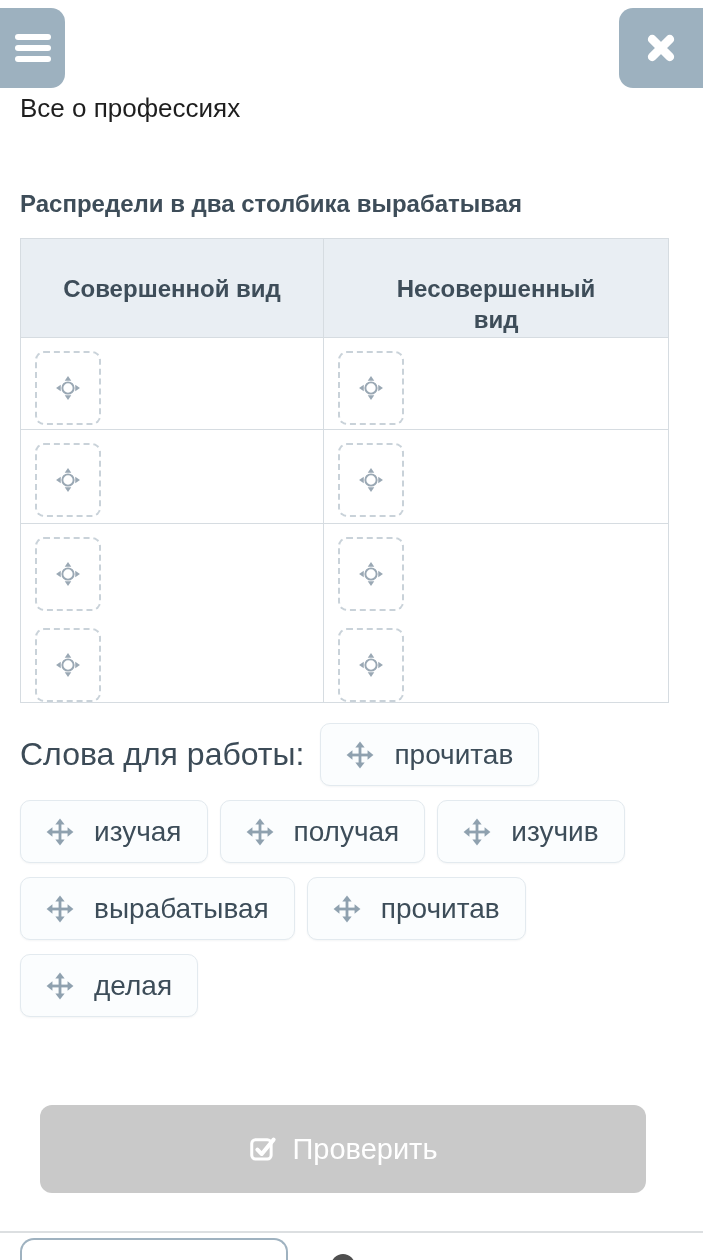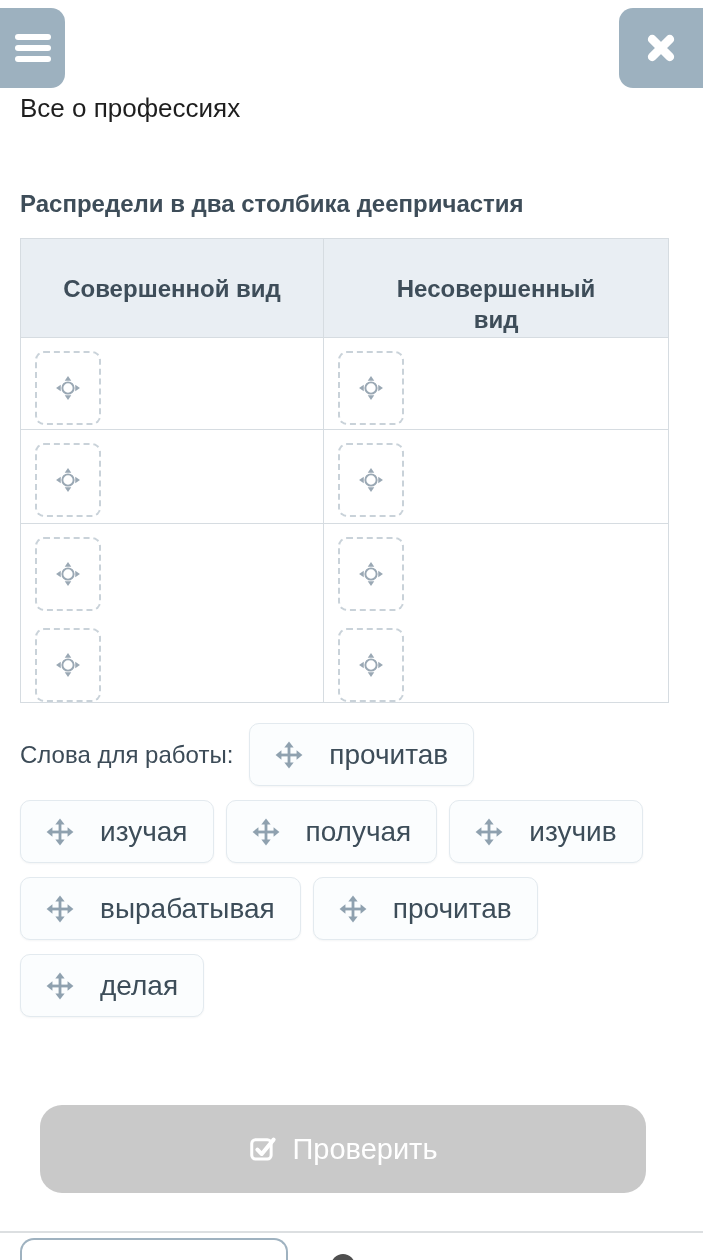--- a/index.html
+++ b/index.html
@@ -56,34 +56,34 @@
     display:flex;align-items:center;justify-content:center;background:#ffffff;
   }
   .dropzone + .dropzone{margin-top:17px;}
   .drop-icon{width:26px;height:26px;}
 
   
   .words{
     margin-top:20px;display:flex;flex-wrap:wrap;align-items:center;
     column-gap:12px;row-gap:7px;width:663px;
   }
-  .words-label{font-size:24px;color:#3c4b57;margin-right:4px;}
+  .words-label{font-size:32px;color:#3c4b57;margin-right:4px;}
   .chip{
     height:63px;box-sizing:border-box;display:inline-flex;align-items:center;
-    gap:26px;padding:0 25px;border:1px solid #e3eaef;border-radius:10px;
+    gap:20px;padding:0 25px;border:1px solid #e3eaef;border-radius:10px;
     background:#fbfdfe;box-shadow:0 1px 2px rgba(40,60,80,0.05);
     font-size:28px;color:#3d4d59;cursor:grab;white-space:nowrap;
   }
   .drag-icon{width:28px;height:28px;flex:0 0 auto;}
   .flex-break{flex-basis:100%;height:0;}
 
   
   .check-btn{
     margin:88px 0 0 20px;width:606px;height:88px;border:none;
-    background:#c9c9c9;border-radius:22px;color:#ffffff;font-size:29px;
+    background:#c9c9c9;border-radius:12px;color:#ffffff;font-size:29px;
     font-family:"Liberation Sans", sans-serif;
     display:flex;align-items:center;justify-content:center;gap:14px;cursor:pointer;
   }
   .check-icon{width:30px;height:30px;}
 
   
   .partial-box{
     margin:45px 0 0 0;width:268px;height:22px;box-sizing:border-box;
     border:2px solid #9fb2c0;border-bottom:none;border-radius:14px 14px 0 0;
     background:#ffffff;
@@ -109,21 +109,21 @@
 <div class="corner-btn close-btn">
   <svg width="38" height="38" viewBox="0 0 26 26">
     <path d="M7 7 L19 19 M19 7 L7 19" stroke="#ffffff" stroke-width="6" stroke-linecap="round" fill="none"></path>
   </svg>
 </div>
 
 <div class="content">
 
   <h1 class="page-title">Все о профессиях</h1>
 
-  <h2 class="task-heading">Распредели в два столбика деепричастия</h2>
+  <h2 class="task-heading">Распредели в два столбика вырабатывая</h2>
 
   <table class="sort-table">
     <thead>
       <tr>
         <th class="col1">
           <span class="th-inner">Совершенной вид</span>
         </th>
         <th class="col2">
           <span class="th-inner">Несовершенный вид</span>
         </th>

